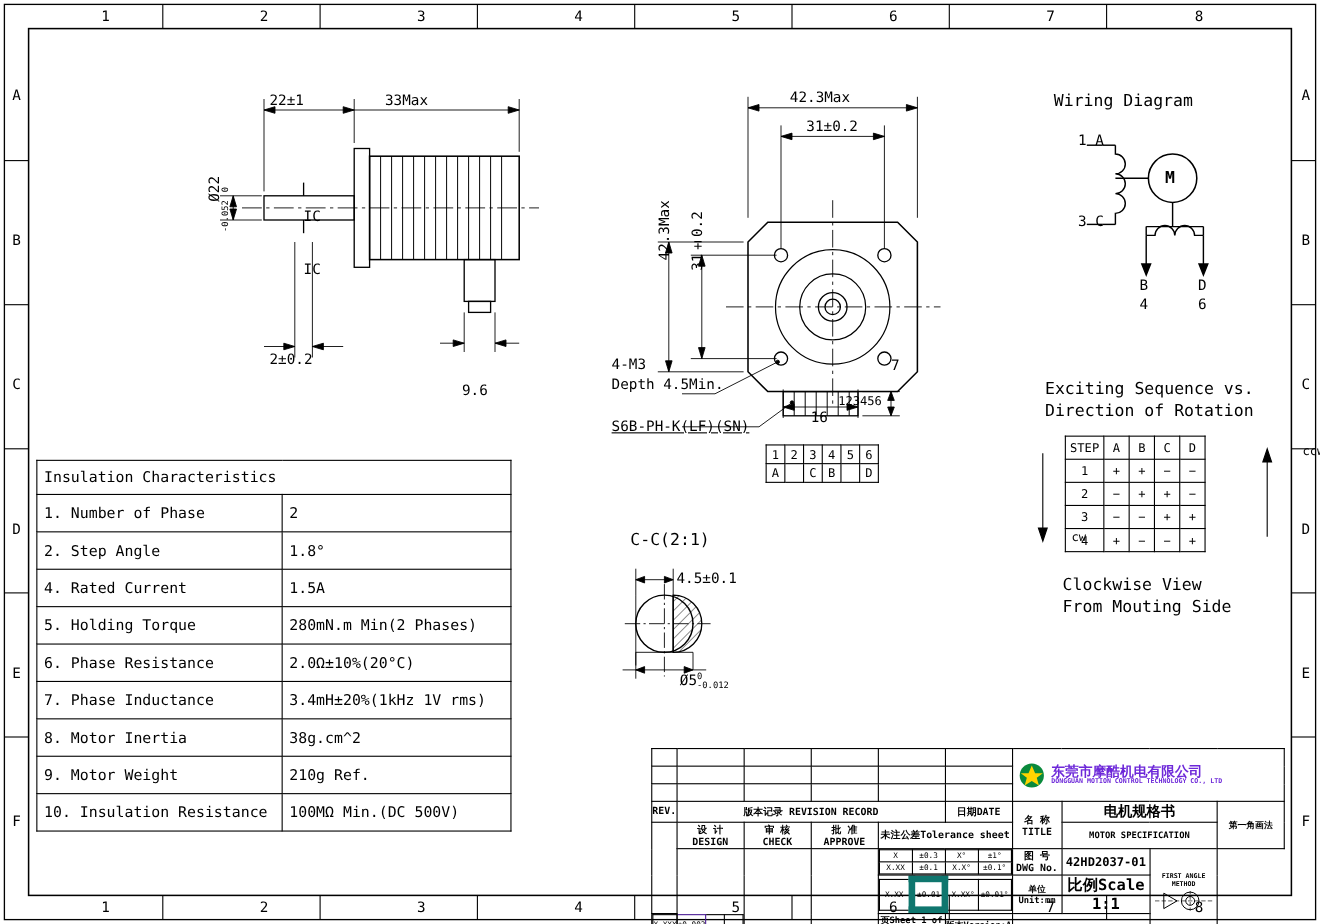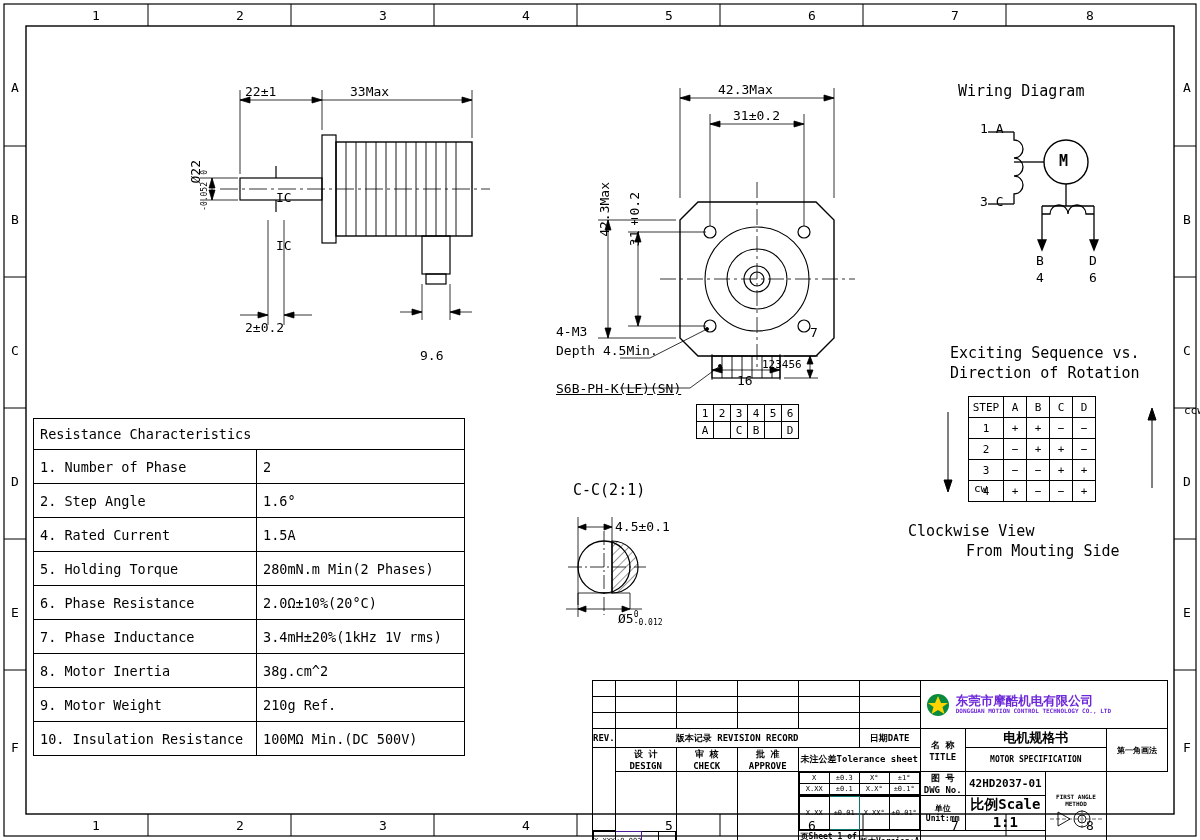--- a/index.html
+++ b/index.html
@@ -422,35 +422,35 @@
   <svg class="abs" style="left:930px;top:390px" width="240" height="120">
     <g stroke="#000" stroke-width="1" fill="none">
       <line x1="18" y1="22" x2="18" y2="96"></line>
       <polygon points="18,102 14,90 22,90" fill="#000"></polygon>
       <line x1="222" y1="98" x2="222" y2="24"></line>
       <polygon points="222,18 218,30 226,30" fill="#000"></polygon>
     </g>
   </svg>
   <div class="abs t t11" style="left:1148px;top:404px">ccw</div>
   <div class="abs t t11" style="left:938px;top:482px">cw</div>
-  <div class="abs t t15" style="left:908px;top:522px">Clockwise View</div>
+  <div class="abs t t15" style="left:966px;top:522px">Clockwise View</div>
   <div class="abs t t15" style="left:966px;top:542px">From Mouting Side</div>
 
   <table id="etable">
     <tbody>
         <tr>
-      <td class="hdr" colspan="2">Resistance Characteristics</td>
+      <td class="hdr" colspan="2">Insulation Characteristics</td>
     </tr>
     <tr>
       <td class="lbl">1. Number of Phase</td>
       <td>2</td>
     </tr>
     <tr>
       <td class="lbl">2. Step Angle</td>
-      <td>1.6°</td>
+      <td>1.8°</td>
     </tr>
     <tr>
       <td class="lbl">4. Rated Current</td>
       <td>1.5A</td>
     </tr>
     <tr>
       <td class="lbl">5. Holding Torque</td>
       <td>280mN.m Min(2 Phases)</td>
     </tr>
     <tr>
@@ -572,21 +572,21 @@
             <line x1="34" y1="2" x2="34" y2="20" stroke="#000" stroke-width="0.6" stroke-dasharray="3,2"></line>
           </svg>
         </td>
       </tr>
       <tr style="height:10px">
         <td colspan="2" style="padding:0">
           <table style="width:100%;border-collapse:collapse;">
             <tbody>
                   <tr>
               <td style="border:1px solid #000;font-size:7px;width:25%">X.XX</td>
-              <td style="border:1px solid #0f766e;font-size:7px;width:25%">±0.01</td>
+              <td style="border:6px solid #0f766e;font-size:7px;width:25%">±0.01</td>
               <td style="border:1px solid #000;font-size:7px;width:25%">X.XX°</td>
               <td style="border:1px solid #000;font-size:7px;width:25%">±0.01°</td>
             </tr>
           </tbody>
               </table>
         </td>
         <td style="font-size:8px;font-weight:bold">单位Unit:mm</td>
         <td style="font-size:14px;font-weight:bold">比例Scale 1:1</td>
       </tr>
       <tr style="height:10px">

